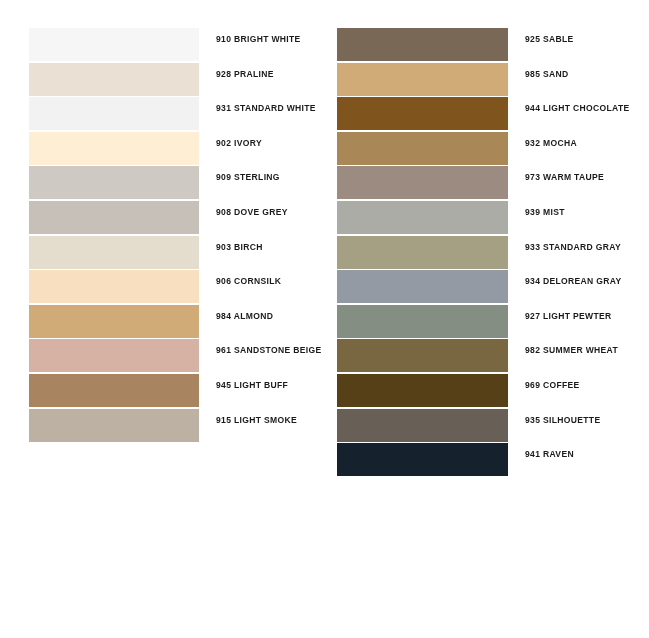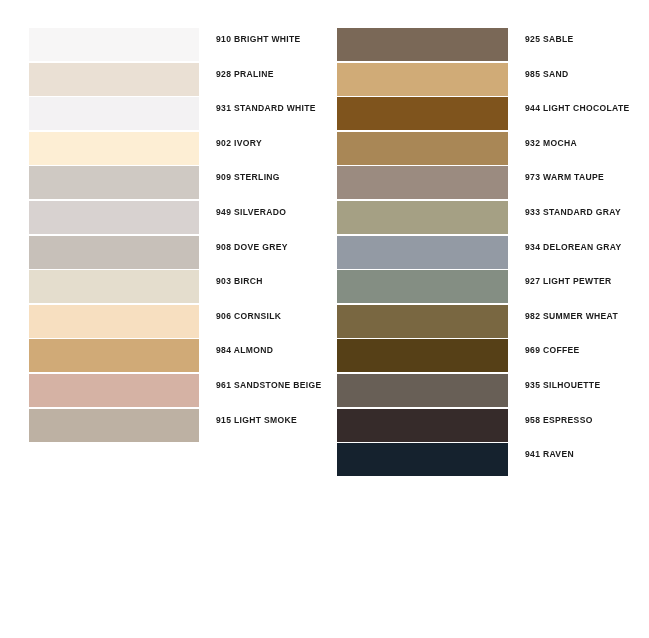--- a/index.html
+++ b/index.html
@@ -85,42 +85,42 @@
       </div>
       <div class="swatch-row">
         <div class="swatch" style="background: rgb(253, 238, 212);"></div>
         <div class="swatch-label">902 IVORY</div>
       </div>
       <div class="swatch-row">
         <div class="swatch" style="background: rgb(207, 201, 195);"></div>
         <div class="swatch-label">909 STERLING</div>
       </div>
       <div class="swatch-row">
-        <div class="swatch" style="background: rgb(216, 210, 208);"></div>
-        <div class="swatch-label">949 SILVERADO</div>
-      </div>
-      <div class="swatch-row">
         <div class="swatch" style="background: rgb(199, 192, 185);"></div>
         <div class="swatch-label">908 DOVE GREY</div>
       </div>
       <div class="swatch-row">
         <div class="swatch" style="background: rgb(228, 221, 205);"></div>
         <div class="swatch-label">903 BIRCH</div>
       </div>
       <div class="swatch-row">
         <div class="swatch" style="background: rgb(247, 223, 192);"></div>
         <div class="swatch-label">906 CORNSILK</div>
       </div>
       <div class="swatch-row">
         <div class="swatch" style="background: rgb(208, 170, 119);"></div>
         <div class="swatch-label">984 ALMOND</div>
       </div>
       <div class="swatch-row">
         <div class="swatch" style="background: rgb(213, 178, 164);"></div>
         <div class="swatch-label">961 SANDSTONE BEIGE</div>
+      </div>
+      <div class="swatch-row">
+        <div class="swatch" style="background: rgb(168, 132, 97);"></div>
+        <div class="swatch-label">945 LIGHT BUFF</div>
       </div>
       <div class="swatch-row">
         <div class="swatch" style="background: rgb(189, 177, 163);"></div>
         <div class="swatch-label">915 LIGHT SMOKE</div>
       </div>
     </div>
   <div class="column right">
       <div class="swatch-row">
         <div class="swatch" style="background: rgb(122, 104, 87);"></div>
         <div class="swatch-label">925 SABLE</div>
@@ -135,20 +135,24 @@
       </div>
       <div class="swatch-row">
         <div class="swatch" style="background: rgb(169, 135, 86);"></div>
         <div class="swatch-label">932 MOCHA</div>
       </div>
       <div class="swatch-row">
         <div class="swatch" style="background: rgb(155, 139, 128);"></div>
         <div class="swatch-label">973 WARM TAUPE</div>
       </div>
       <div class="swatch-row">
+        <div class="swatch" style="background: rgb(171, 172, 165);"></div>
+        <div class="swatch-label">939 MIST</div>
+      </div>
+      <div class="swatch-row">
         <div class="swatch" style="background: rgb(165, 160, 132);"></div>
         <div class="swatch-label">933 STANDARD GRAY</div>
       </div>
       <div class="swatch-row">
         <div class="swatch" style="background: rgb(147, 154, 164);"></div>
         <div class="swatch-label">934 DELOREAN GRAY</div>
       </div>
       <div class="swatch-row">
         <div class="swatch" style="background: rgb(132, 142, 131);"></div>
         <div class="swatch-label">927 LIGHT PEWTER</div>
@@ -159,22 +163,18 @@
       </div>
       <div class="swatch-row">
         <div class="swatch" style="background: rgb(86, 64, 23);"></div>
         <div class="swatch-label">969 COFFEE</div>
       </div>
       <div class="swatch-row">
         <div class="swatch" style="background: rgb(104, 95, 86);"></div>
         <div class="swatch-label">935 SILHOUETTE</div>
       </div>
       <div class="swatch-row">
-        <div class="swatch" style="background: rgb(54, 43, 42);"></div>
-        <div class="swatch-label">958 ESPRESSO</div>
-      </div>
-      <div class="swatch-row">
         <div class="swatch" style="background: rgb(21, 34, 46);"></div>
         <div class="swatch-label">941 RAVEN</div>
       </div>
     </div>
 
 </div>
 
 </body></html>

